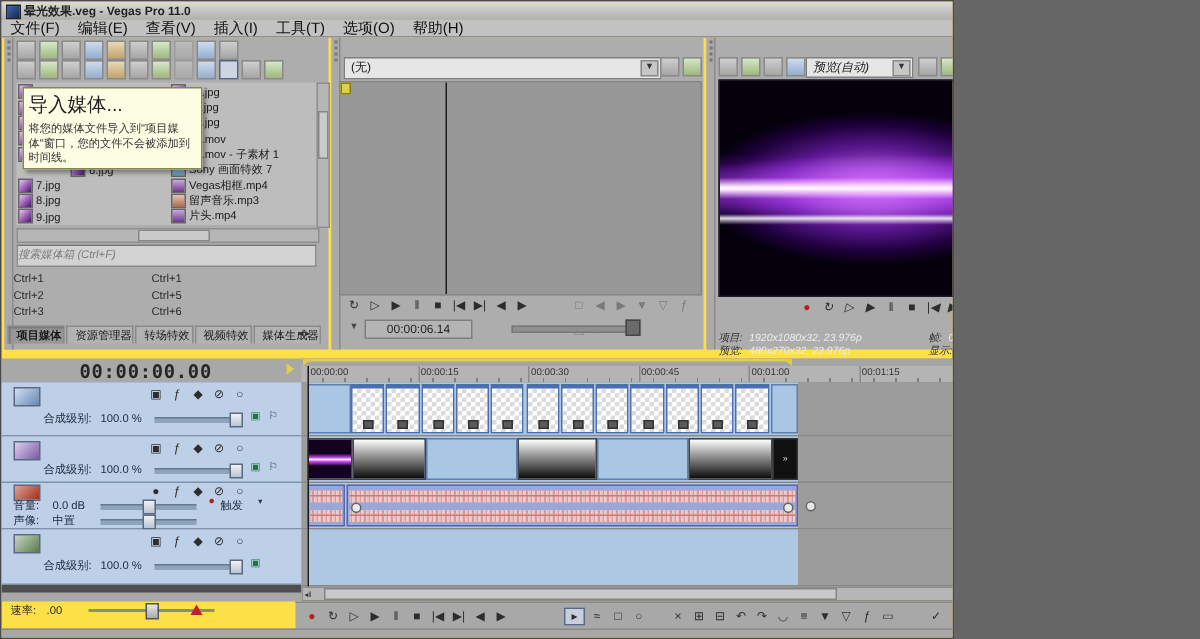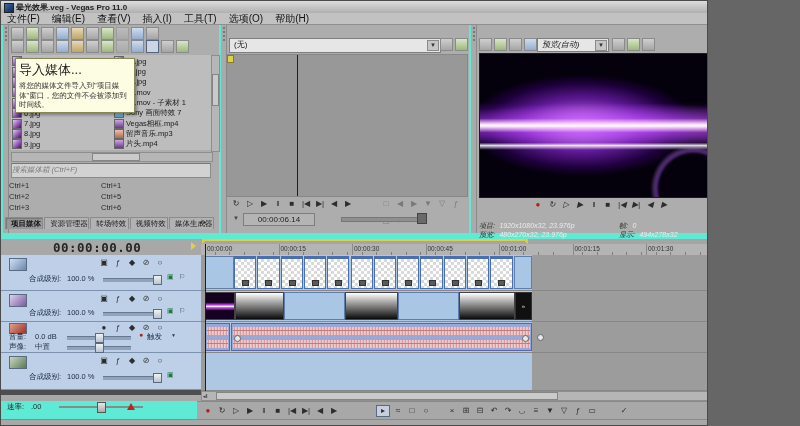--- a/index.html
+++ b/index.html
@@ -1,16 +1,16 @@
 <!DOCTYPE html>
 <html><head>
 <meta charset="utf-8">
 <style>
   html,body{margin:0;padding:0;background:#666;}
-  #win{position:relative;width:708px;height:426px;background:#5eead4;font-family:"Liberation Sans",sans-serif;
+  #win{position:relative;width:636px;height:426px;background:#fde047;font-family:"Liberation Sans",sans-serif;
        overflow:hidden;border:1px solid #4a4a4a;box-sizing:border-box;color:#1a1a1a;}
   .abs{position:absolute;}
   
   .titlebar{left:0;top:0;width:800px;height:12px;background:linear-gradient(#dcdcdc,#b0b0b0);border-bottom:1px solid #8a8a8a;}
   .app-ico{left:3px;top:2px;width:8px;height:8px;background:linear-gradient(135deg,#3a6ab0,#16254a);border:1px solid #222;}
   .title-text{left:15px;top:1px;font-size:8px;font-weight:bold;color:#222;white-space:nowrap;}
   .winbtn{top:2px;width:11px;height:8px;background:linear-gradient(#e8e8e8,#bdbdbd);border:1px solid #777;
           font-size:6px;line-height:7px;text-align:center;color:#333;}
   .menubar{left:0;top:12px;width:800px;height:11px;background:#c2c2c2;border-bottom:1px solid #8f8f8f;display:flex;align-items:center;}
   .menu-item{font-size:10px;padding:0 6px;color:#111;}
@@ -163,21 +163,21 @@
             <span class="file-label" data-name="file-label">3.jpg</span>
           </span>
           <span class="file-item" data-name="file-item" style="display: flex;">
             <span class="file-ico ico-jpg" data-name="file-icon"></span>
             <span class="file-label" data-name="file-label">4.jpg</span>
           </span>
           <span class="file-item" data-name="file-item" style="display: flex;">
             <span class="file-ico ico-jpg" data-name="file-icon"></span>
             <span class="file-label" data-name="file-label">5.jpg</span>
           </span>
-          <span class="file-item" data-name="file-item" style="display: flex;">
+          <span class="file-item" data-name="file-item" style="display: flex; justify-content: center;">
             <span class="file-ico ico-jpg" data-name="file-icon"></span>
             <span class="file-label" data-name="file-label">6.jpg</span>
           </span>
           <span class="file-item" data-name="file-item" style="display: flex;">
             <span class="file-ico ico-jpg" data-name="file-icon"></span>
             <span class="file-label" data-name="file-label">7.jpg</span>
           </span>
           <span class="file-item" data-name="file-item" style="display: flex;">
             <span class="file-ico ico-jpg" data-name="file-icon"></span>
             <span class="file-label" data-name="file-label">8.jpg</span>

